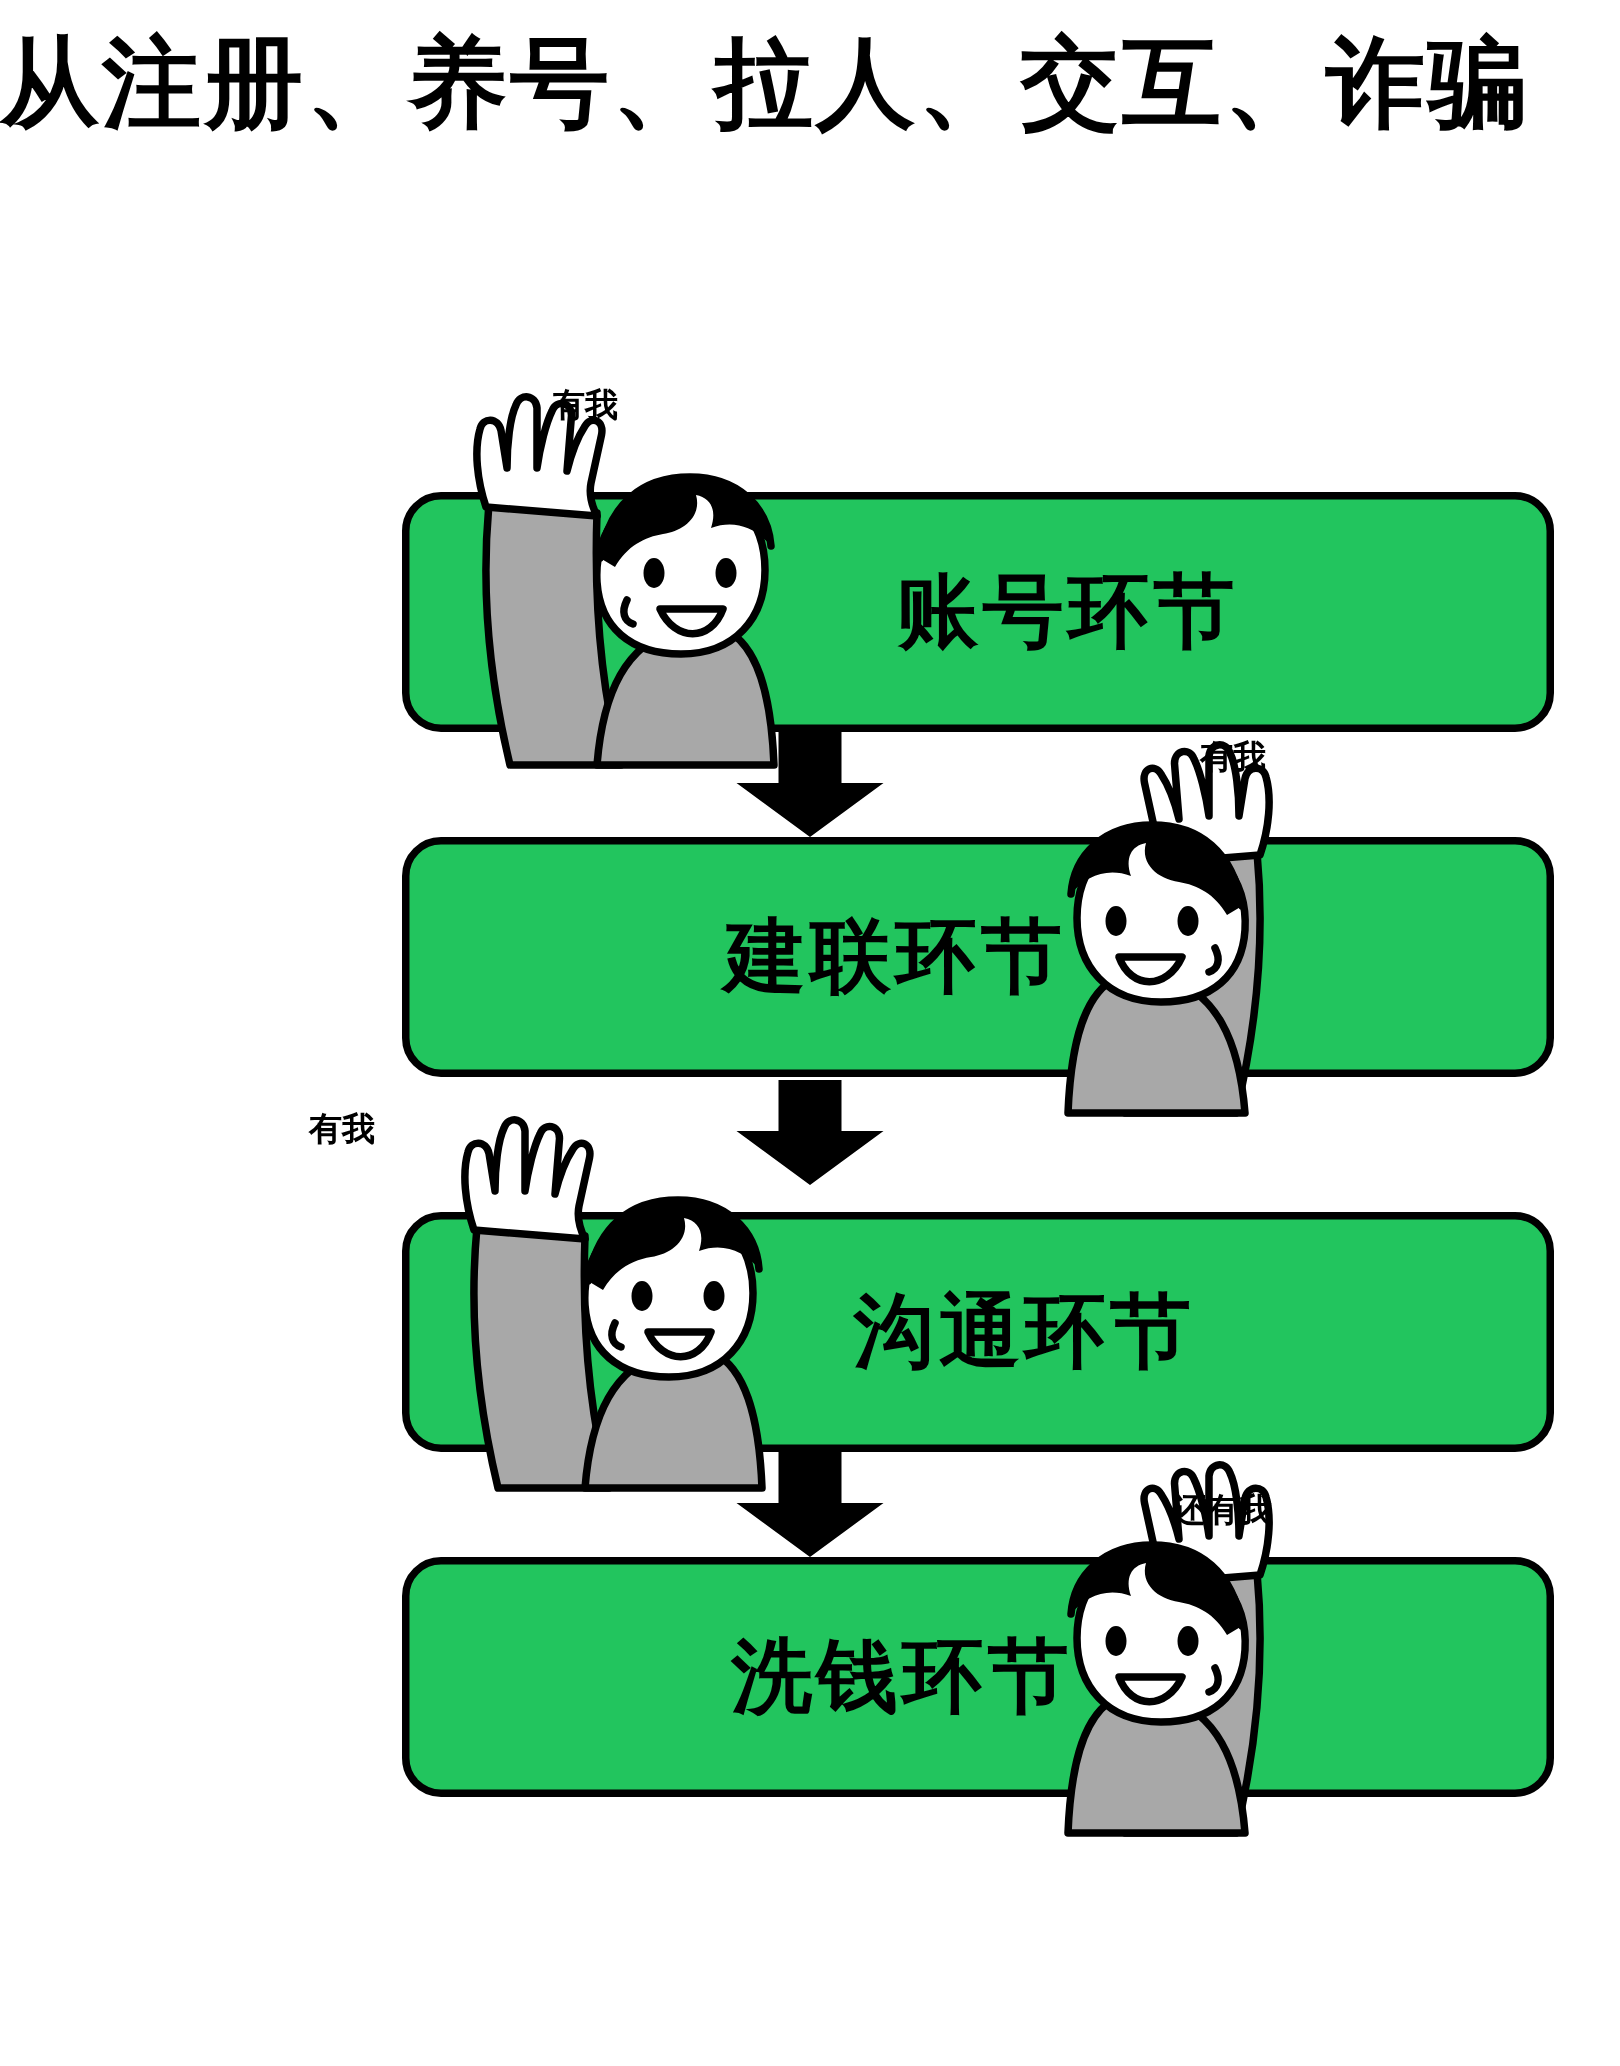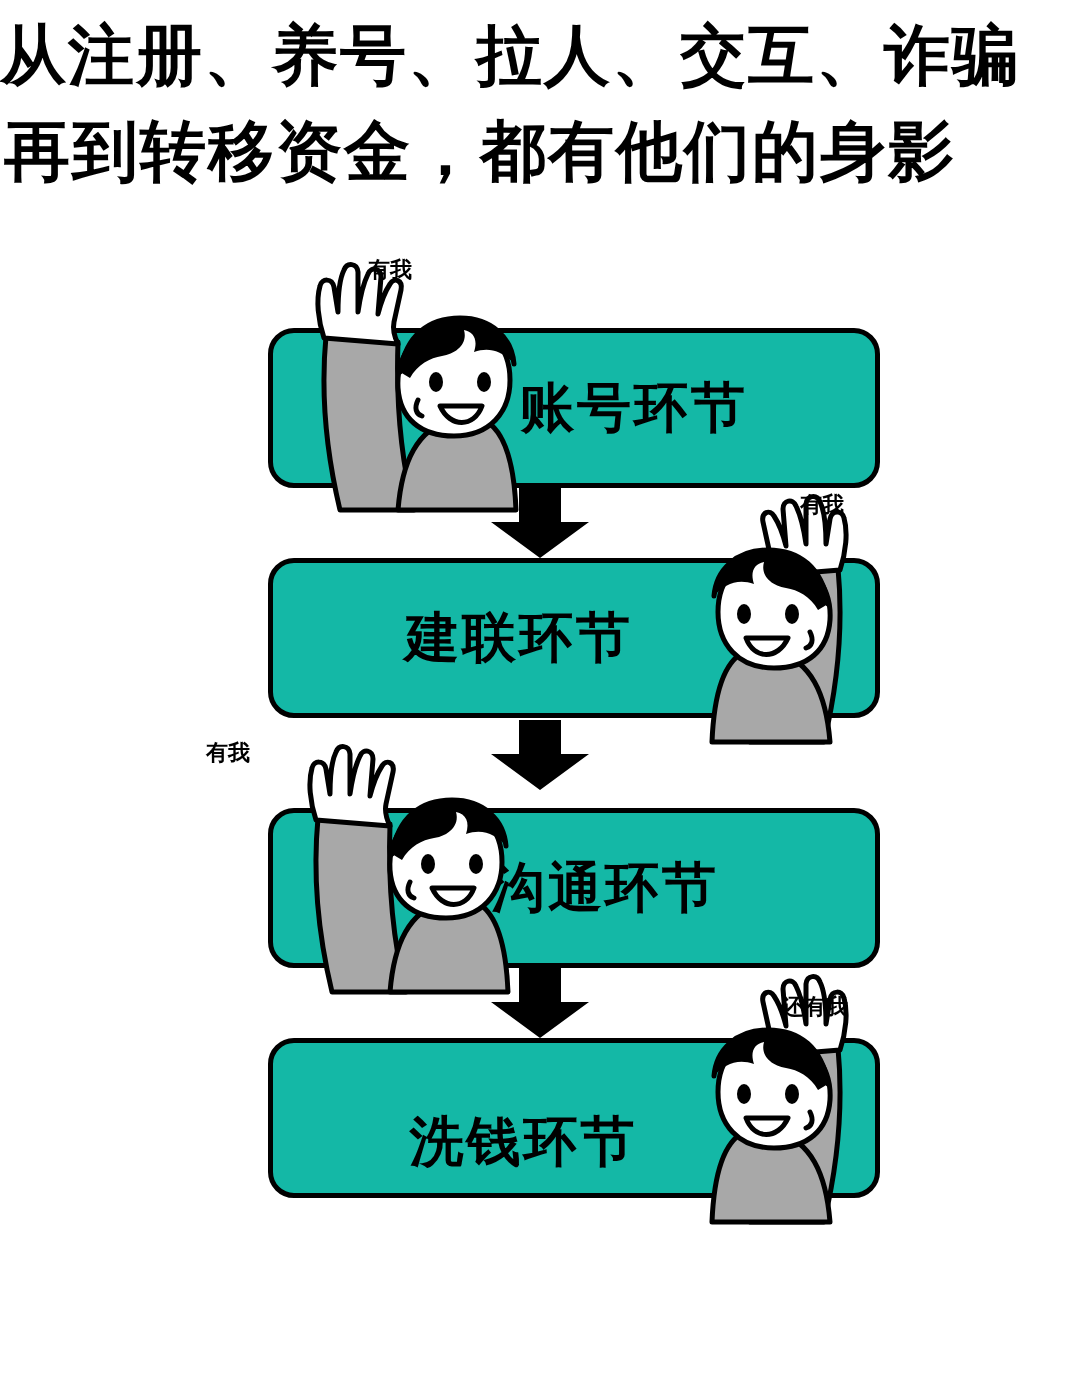--- a/index.html
+++ b/index.html
@@ -36,25 +36,25 @@
   
   .flow {
     position: absolute;
     left: 0;
     top: 300px;
     width: 1080px;
   }
   .step {
     position: absolute;
     left: 268px;
-    width: 612px;
+    width: 768px;
     height: 160px;
     border: 5px solid #000;
     border-radius: 26px;
-    background: #14b8a6;
+    background: #22c55e;
     box-sizing: border-box;
   }
   .step-label {
     position: absolute;
     left: 0;
     top: 0;
     width: 100%;
     height: 100%;
     display: flex;
     align-items: center;
@@ -67,21 +67,21 @@
   }
   .step-1 { top: 28px; }
   .step-2 { top: 258px; }
   .step-3 { top: 508px; }
   .step-4 { top: 738px; }
 
   
   .step-1 .step-label { padding-left: 120px; box-sizing: border-box; }
   .step-2 .step-label { padding-right: 110px; box-sizing: border-box; }
   .step-3 .step-label { padding-left: 62px; box-sizing: border-box; }
-  .step-4 .step-label { padding-right: 101px; box-sizing: border-box; margin-top: 24px; }
+  .step-4 .step-label { padding-right: 101px; box-sizing: border-box; }
 
   
   .arrow {
     position: absolute;
     left: 540px;
     transform: translateX(-50%);
     width: 110px;
     height: 74px;
   }
   .arrow-1 { top: 186px; }
@@ -111,21 +111,20 @@
   .shout-1 { left: 368px; top: -45px; }
   .shout-2 { left: 800px; top: 190px; }
   .shout-3 { left: 206px; top: 438px; }
   .shout-4 { left: 782px; top: 692px; }
 </style>
 </head>
 <body>
 
 <div class="title">
   <div class="title-line">从注册、养号、拉人、交互、诈骗</div>
-  <div class="title-line">再到转移资金，都有他们的身影</div>
 </div>
 
 <div class="flow">
 
   <div class="arrow arrow-1">
     <svg viewBox="0 0 110 74" width="110" height="74" xmlns="http://www.w3.org/2000/svg">
       <path d="M34 2 H76 V36 H104 L55 72 L6 36 H34 Z" fill="#000"></path>
     </svg>
   </div>
   <div class="arrow arrow-2">

